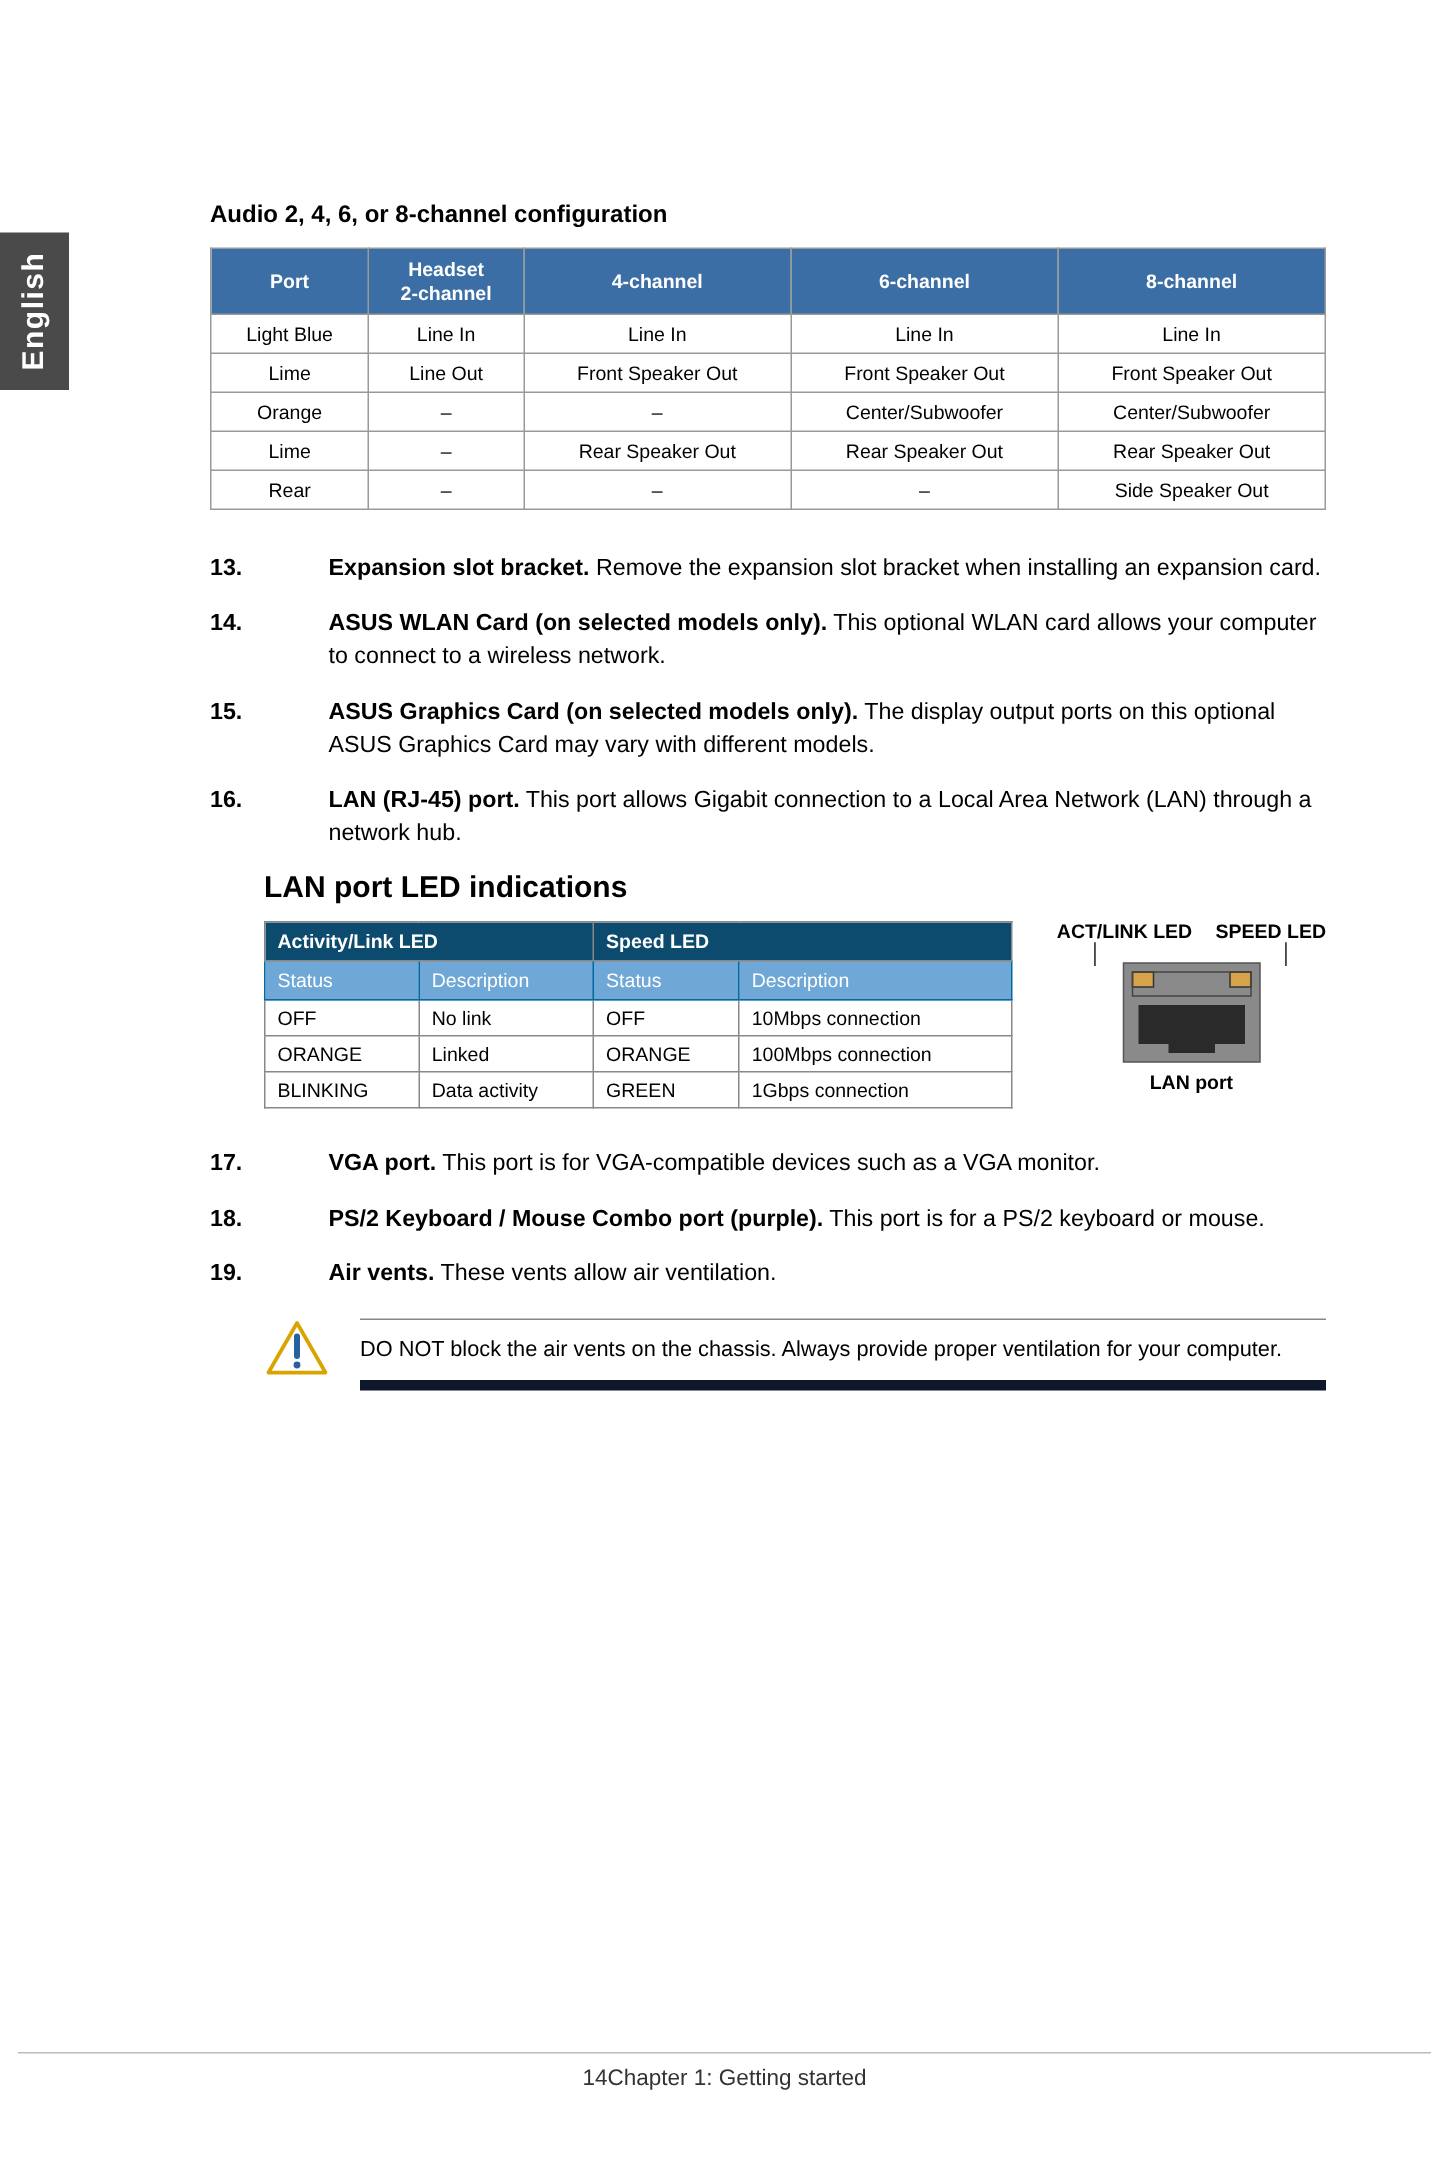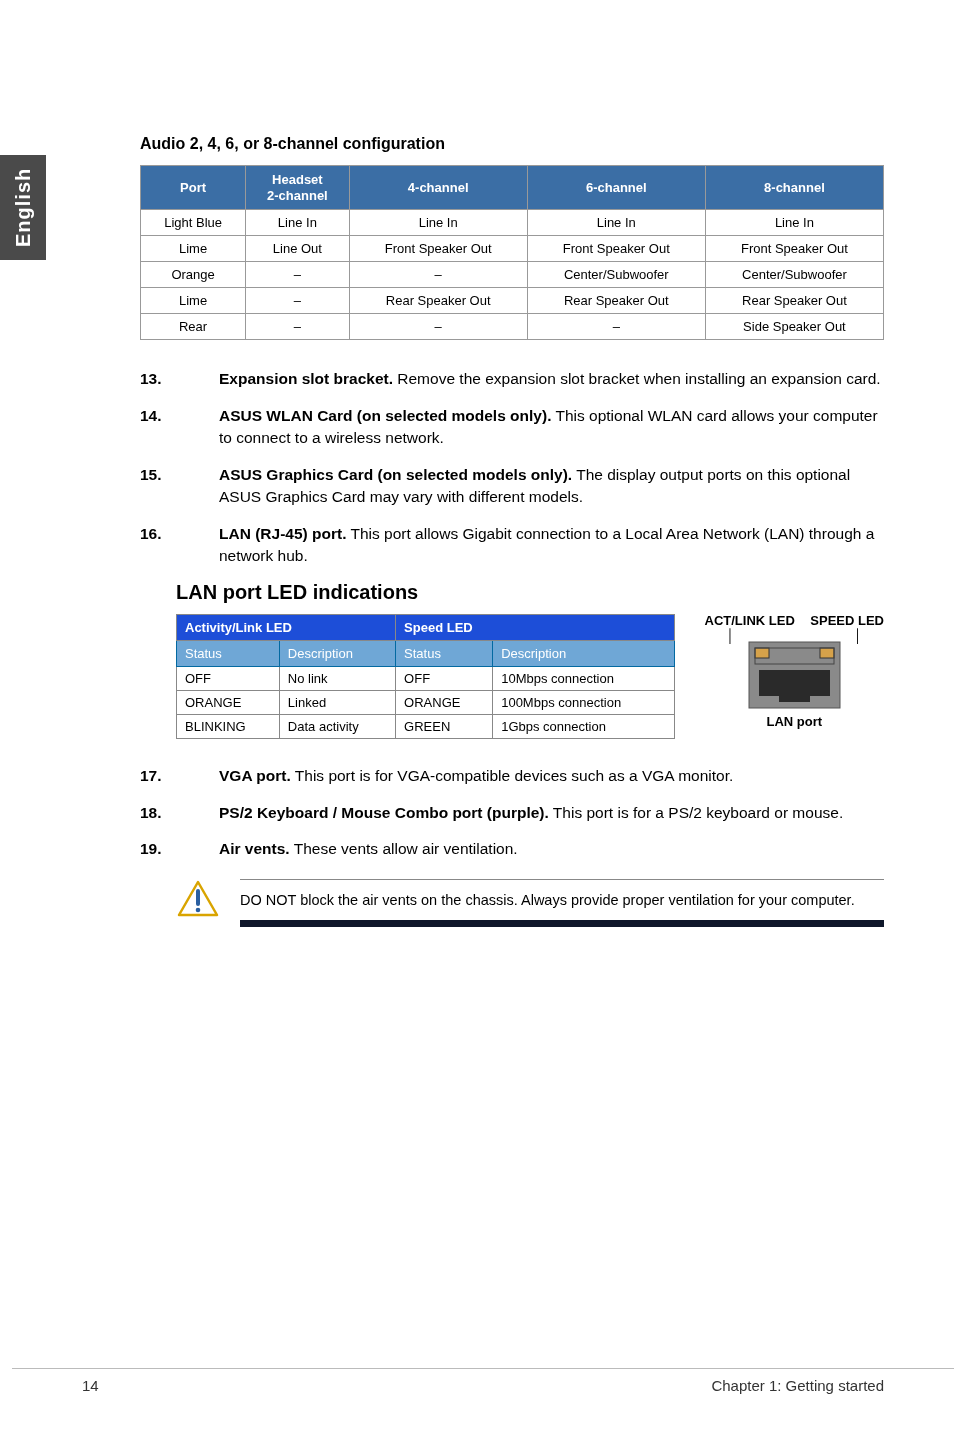--- a/index.html
+++ b/index.html
@@ -83,21 +83,21 @@
     gap: 30px;
     margin-left: 36px;
     margin-bottom: 26px;
   }
   table.lan {
     border-collapse: collapse;
     font-size: 13px;
     width: 500px;
   }
   table.lan th.group {
-    background: #1d4ed8;
+    background: #0c4a6e;
     color: #fff;
     text-align: left;
     padding: 5px 8px;
     border: 1px solid #888;
     font-weight: bold;
   }
   table.lan th.sub {
     background: #6fa7d6;
     color: #fff;
     text-align: left;
@@ -148,21 +148,21 @@
     border-bottom: 7px solid #0f172a;
     padding: 10px 0;
     line-height: 1.4;
   }
   .footer {
     position: absolute;
     bottom: 44px;
     left: 12px;
     right: 0;
     display: flex;
-    justify-content: space-between;
+    justify-content: center;
     padding: 0 70px;
     border-top: 1px solid #bbb;
     padding-top: 8px;
     font-size: 15px;
     color: #333;
   }
 </style>
 </head>
 <body>
 

